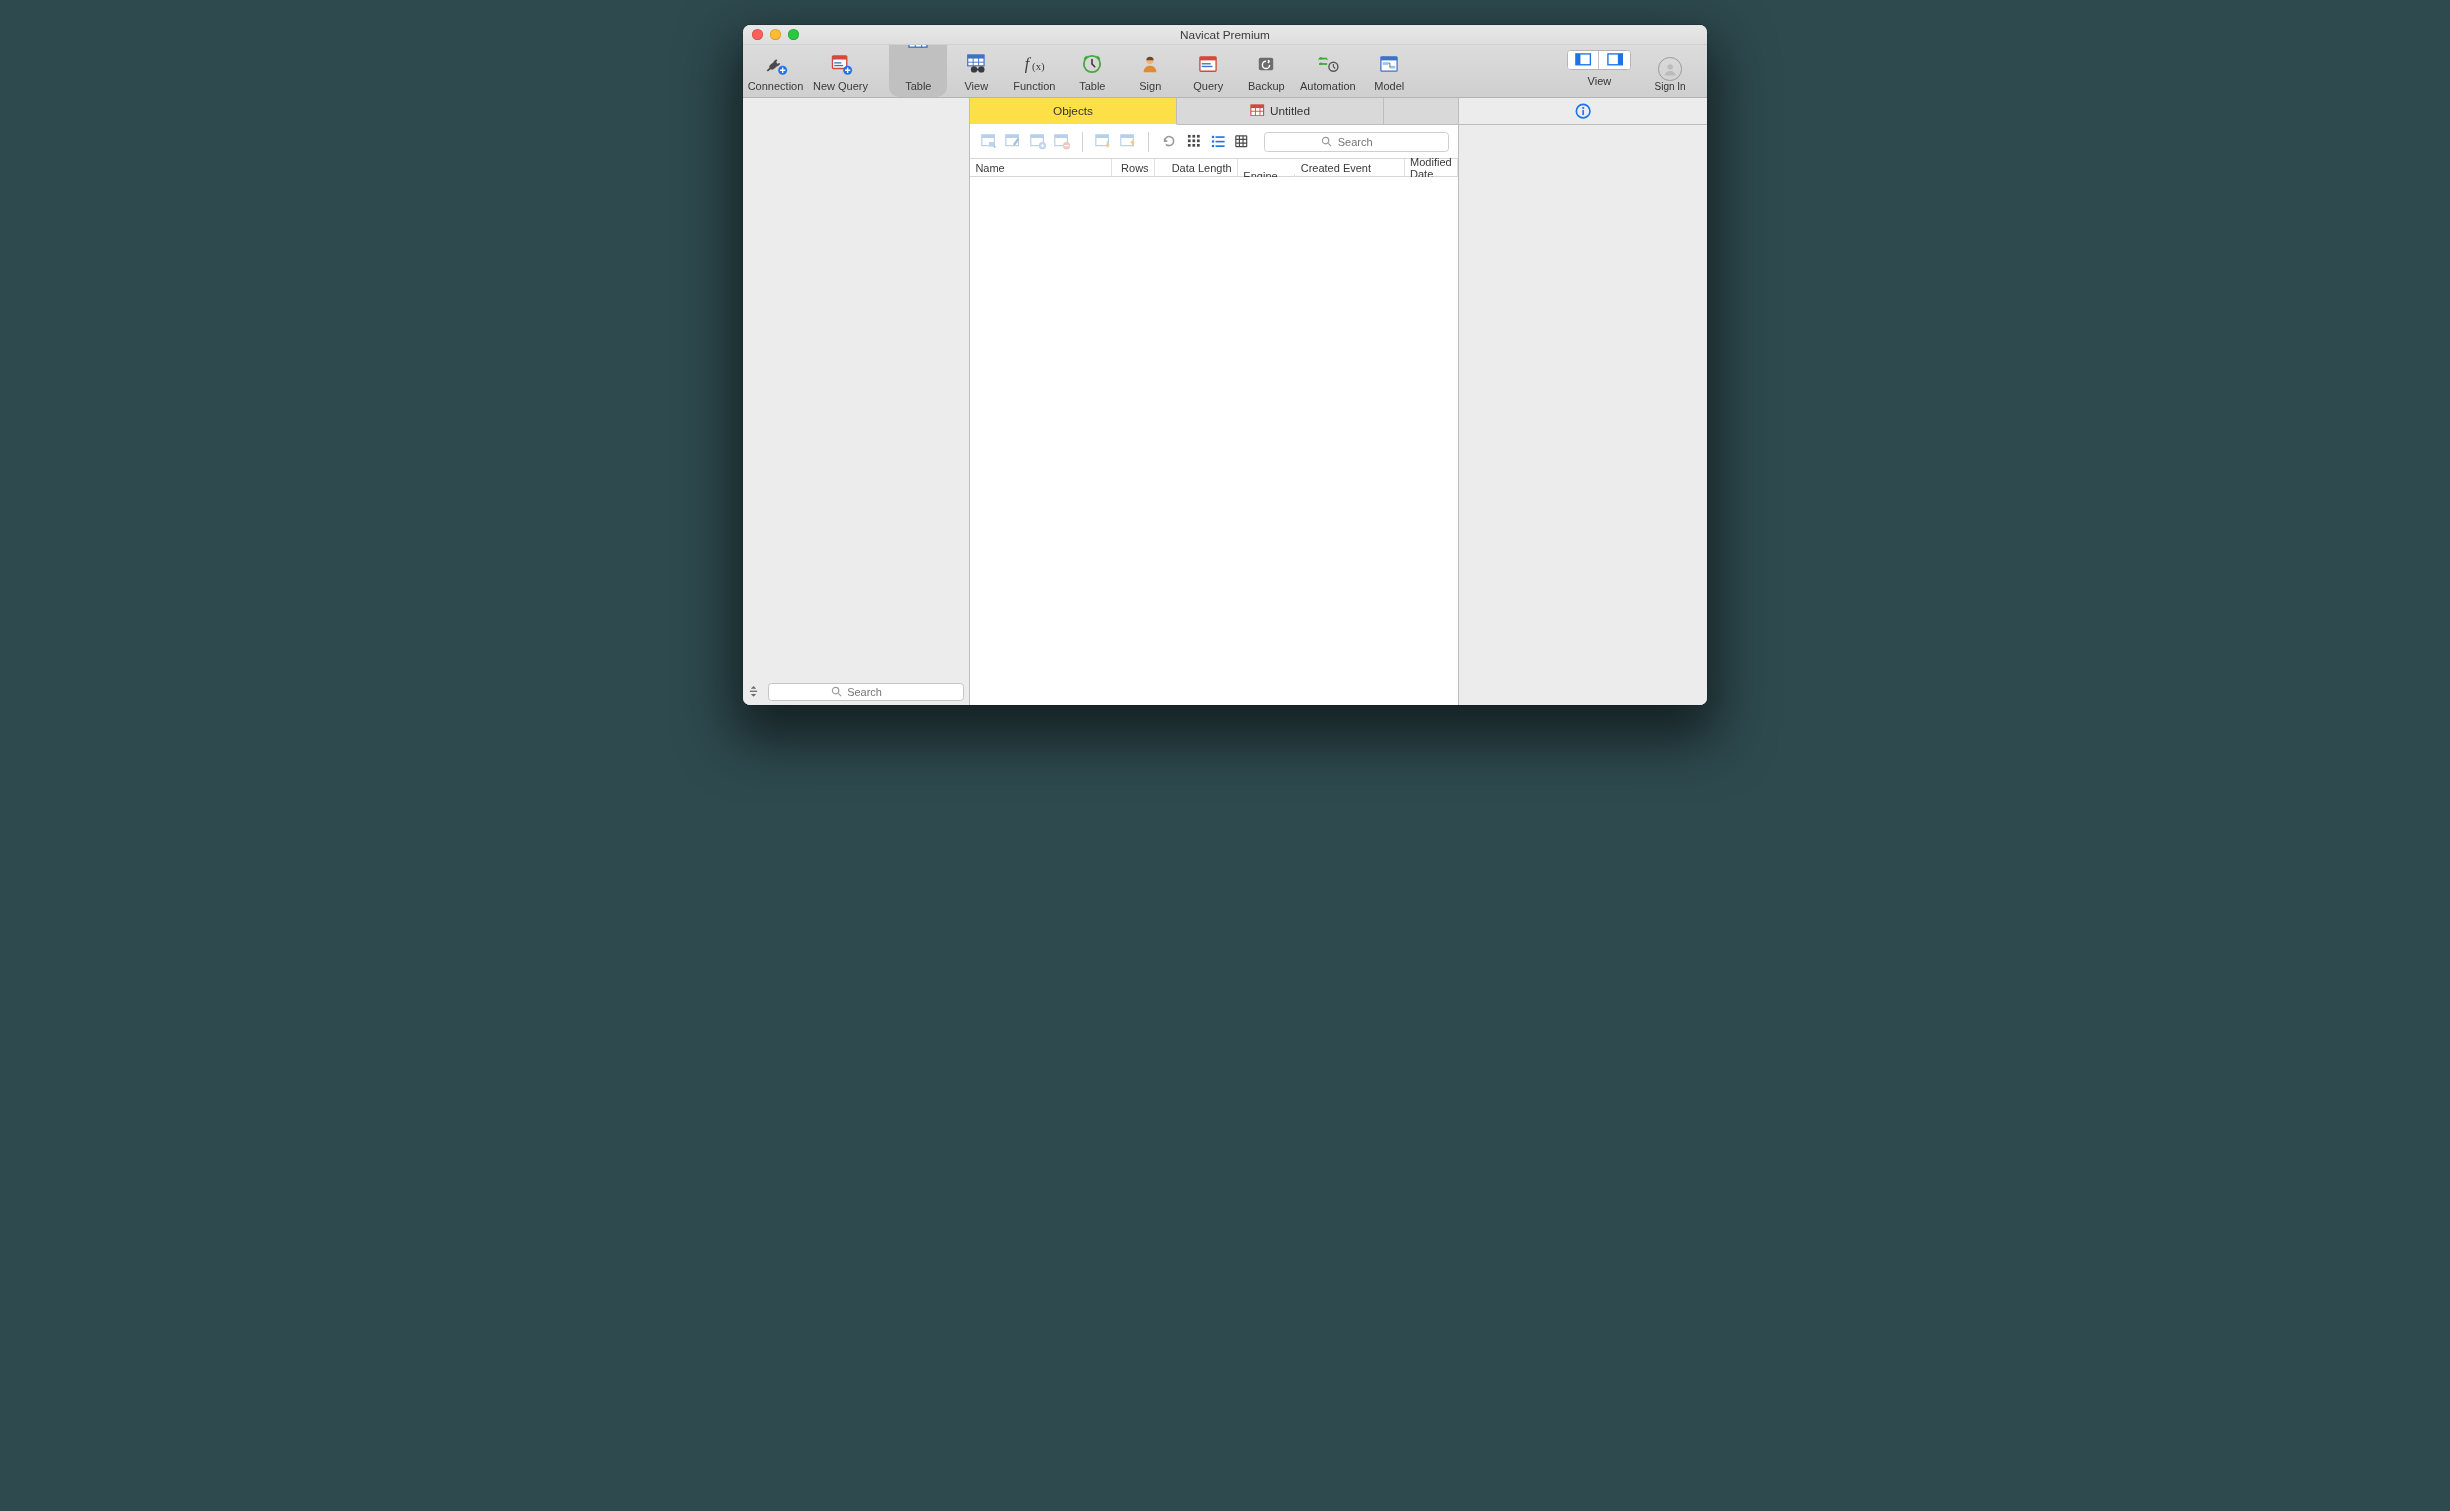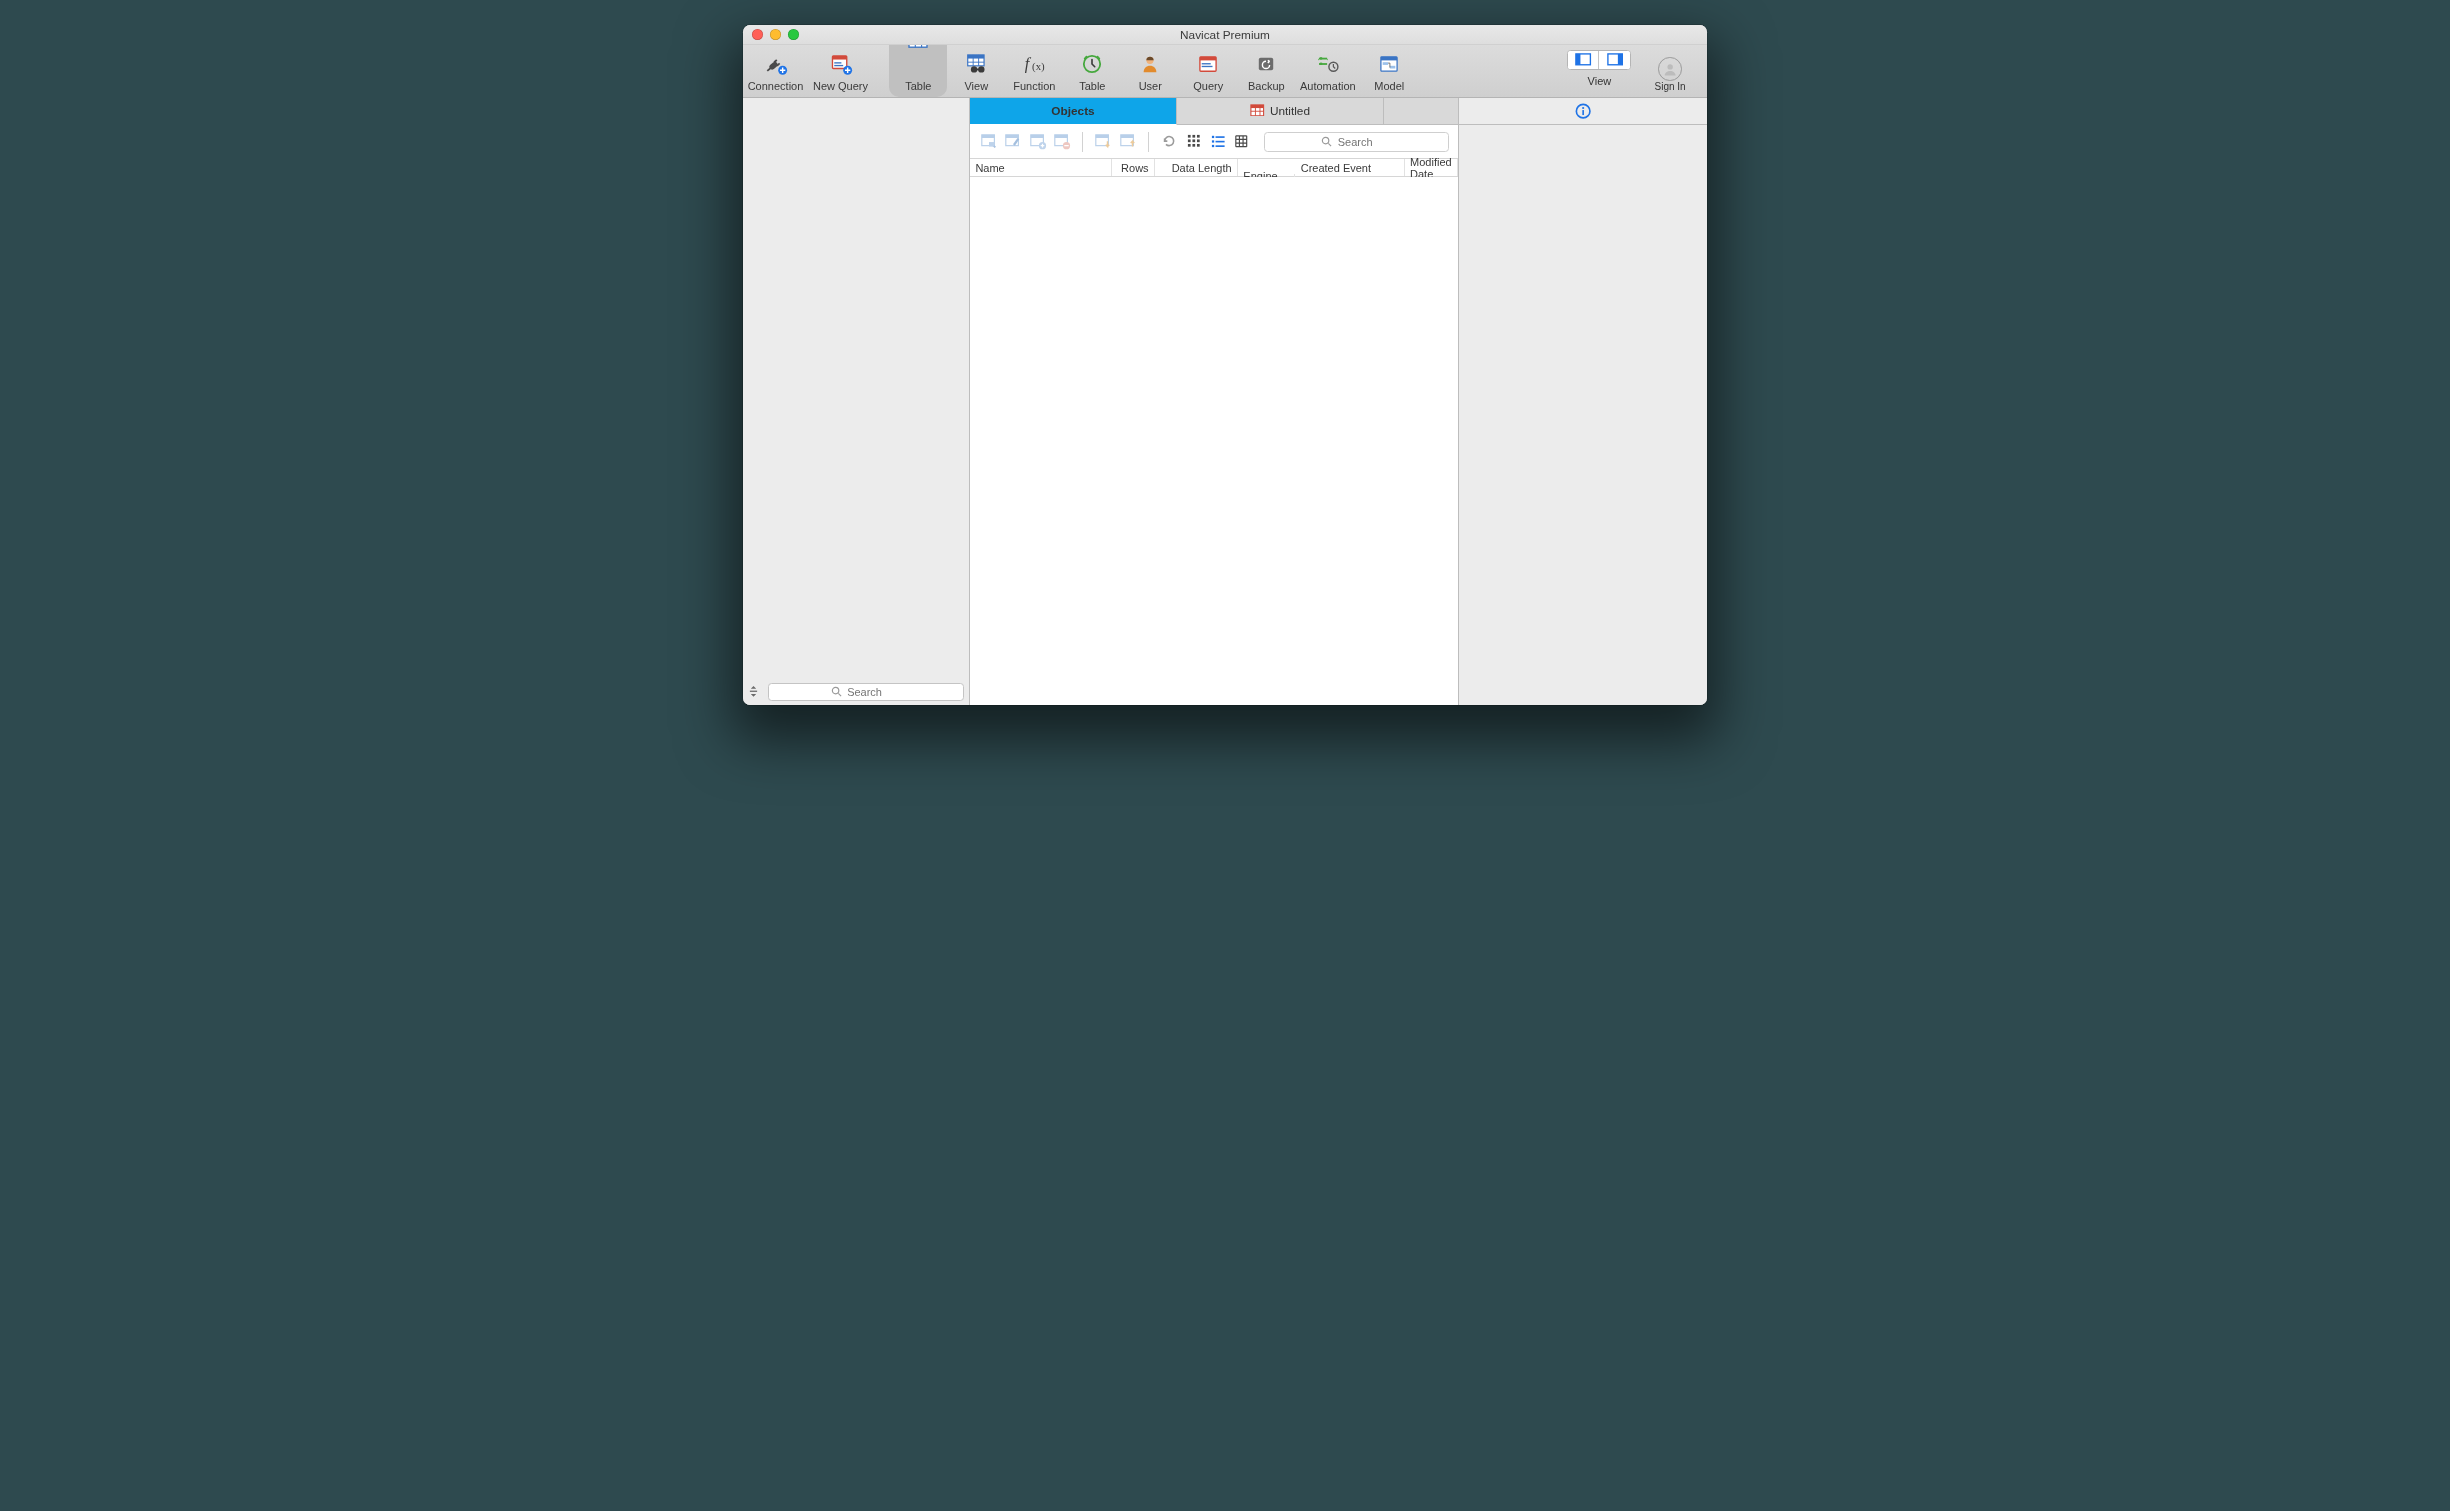--- a/index.html
+++ b/index.html
@@ -104,21 +104,21 @@
   }
 
   
   .tabs{
     height:27px; background:#d9d9d9; display:flex; border-bottom:0.9px solid #bdbdbd;
   }
   .tab{
     width:207px; display:flex; align-items:center; justify-content:center; gap:5.4px;
     border-right:0.9px solid #bdbdbd; font-size:11.8px;
   }
-  .tab.active{ background:#0ea5e9; border-bottom:0.9px solid #fff; margin-bottom:-0.9px;font-weight:bold;}
+  .tab.active{ background:#fde047; border-bottom:0.9px solid #fff; margin-bottom:-0.9px;}
   .tabicon{width:14.5px;height:14.5px;}
 
   
   .objbar{
     height:34px; border-bottom:0.9px solid #d6d6d6; display:flex; align-items:center; padding:0 9px; gap:5.4px;
   }
   .ob{
     width:25px; height:23.6px; display:flex; align-items:center; justify-content:center; border-radius:2.7px;
   }
   .ob svg{opacity:.55;}
@@ -251,21 +251,21 @@
         <span>Table</span>
       </div>
       <div class="tbtn">
         <div class="ticon">
           <svg width="20" height="20" viewBox="0 0 22 22">
             <circle cx="11" cy="7" r="4" fill="#f0b27a"></circle>
             <path d="M11 3a4 4 0 0 1 4 4h-8a4 4 0 0 1 4-4z" fill="#6b4a2b"></path>
             <path d="M4 20c0-4 3-7 7-7s7 3 7 7z" fill="#e28b2d"></path>
           </svg>
         </div>
-        <span>User</span>
+        <span>Sign</span>
       </div>
       <div class="tbtn">
         <div class="ticon">
           <svg width="20" height="18" viewBox="0 0 22 20">
             <rect x="2" y="2" width="18" height="16" rx="1" fill="#fff" stroke="#d24a3b" stroke-width="1.5"></rect>
             <rect x="2" y="2" width="18" height="4" fill="#d24a3b"></rect>
             <rect x="4" y="9" width="10" height="1.5" fill="#3a74c4"></rect>
             <rect x="4" y="12" width="12" height="1.5" fill="#3a74c4"></rect>
           </svg>
         </div>

